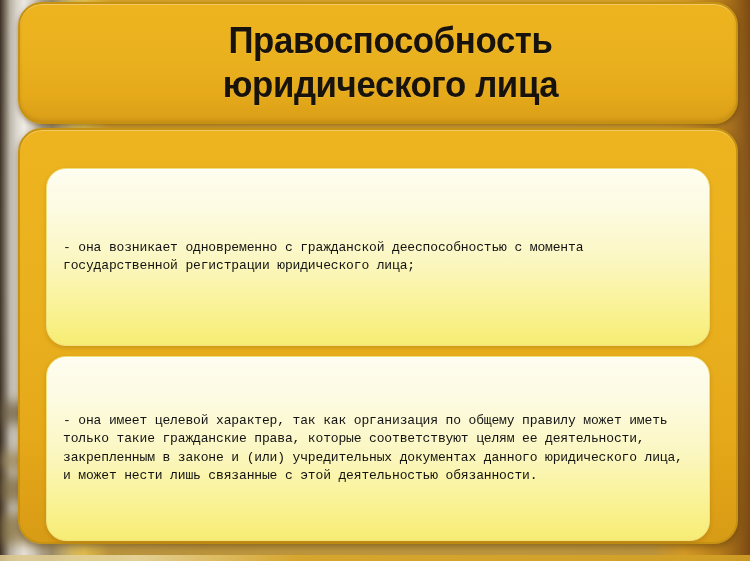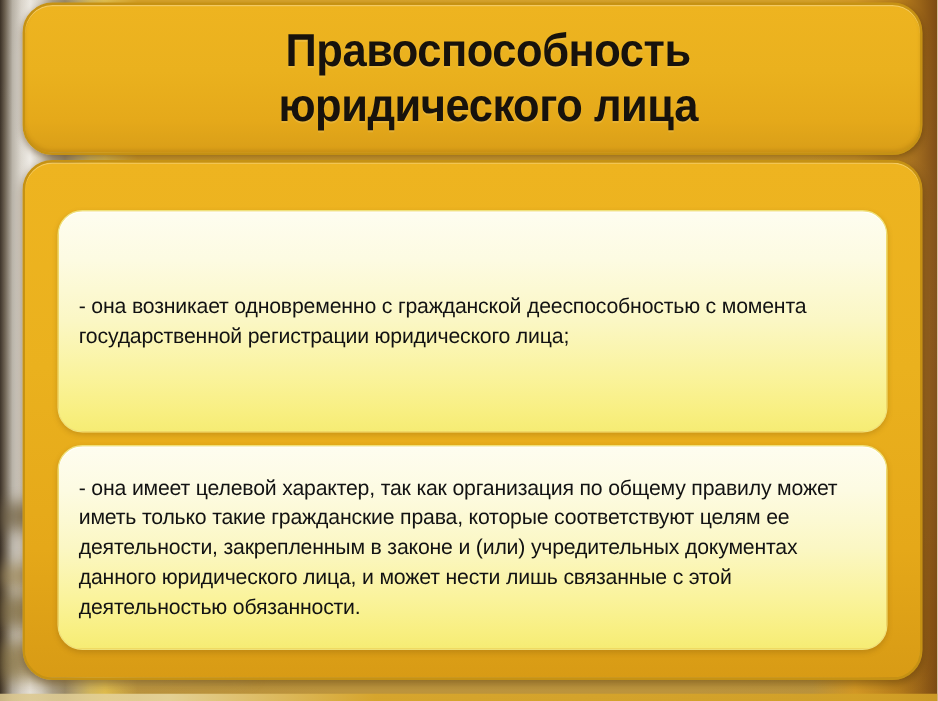--- a/index.html
+++ b/index.html
@@ -125,26 +125,26 @@
       #faf39c 75%, #f8ef80 92%, #f6ec74 100%);
     border: 1px solid #efe07a;
     box-shadow:
       0 2px 4px rgba(120,80,10,.25),
       inset 0 1px 0 rgba(255,255,255,.85);
     padding: 0 16px;
     display: flex;
     align-items: center;
   }
   #card-1 { top: 38px;  height: 178px; }
-  #card-2 { top: 226px; height: 164px; }
+  #card-2 { top: 226px; height: 185px; }
 
   .card-text {
     color: #121212;
-    font-family: Liberation Sans, sans-serif;
-    font-size: 17px;
+    font-family: Liberation Mono, monospace;
+    font-size: 13px;
     line-height: 1.42;
     letter-spacing: -0.15px;
     width: 100%;
   }
   #card-2 .card-text { line-height: 1.40; }
 
   
   #bottom-seam {
     position: absolute;
     left: 0; right: 0; bottom: 0;

